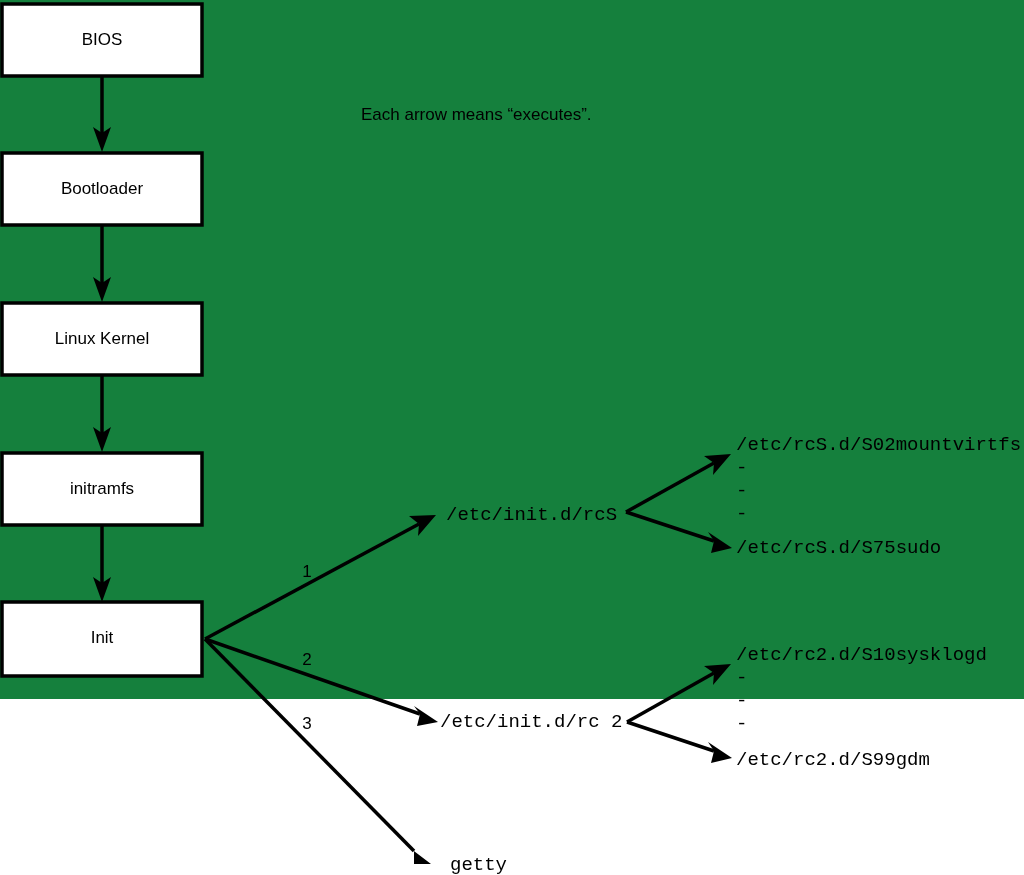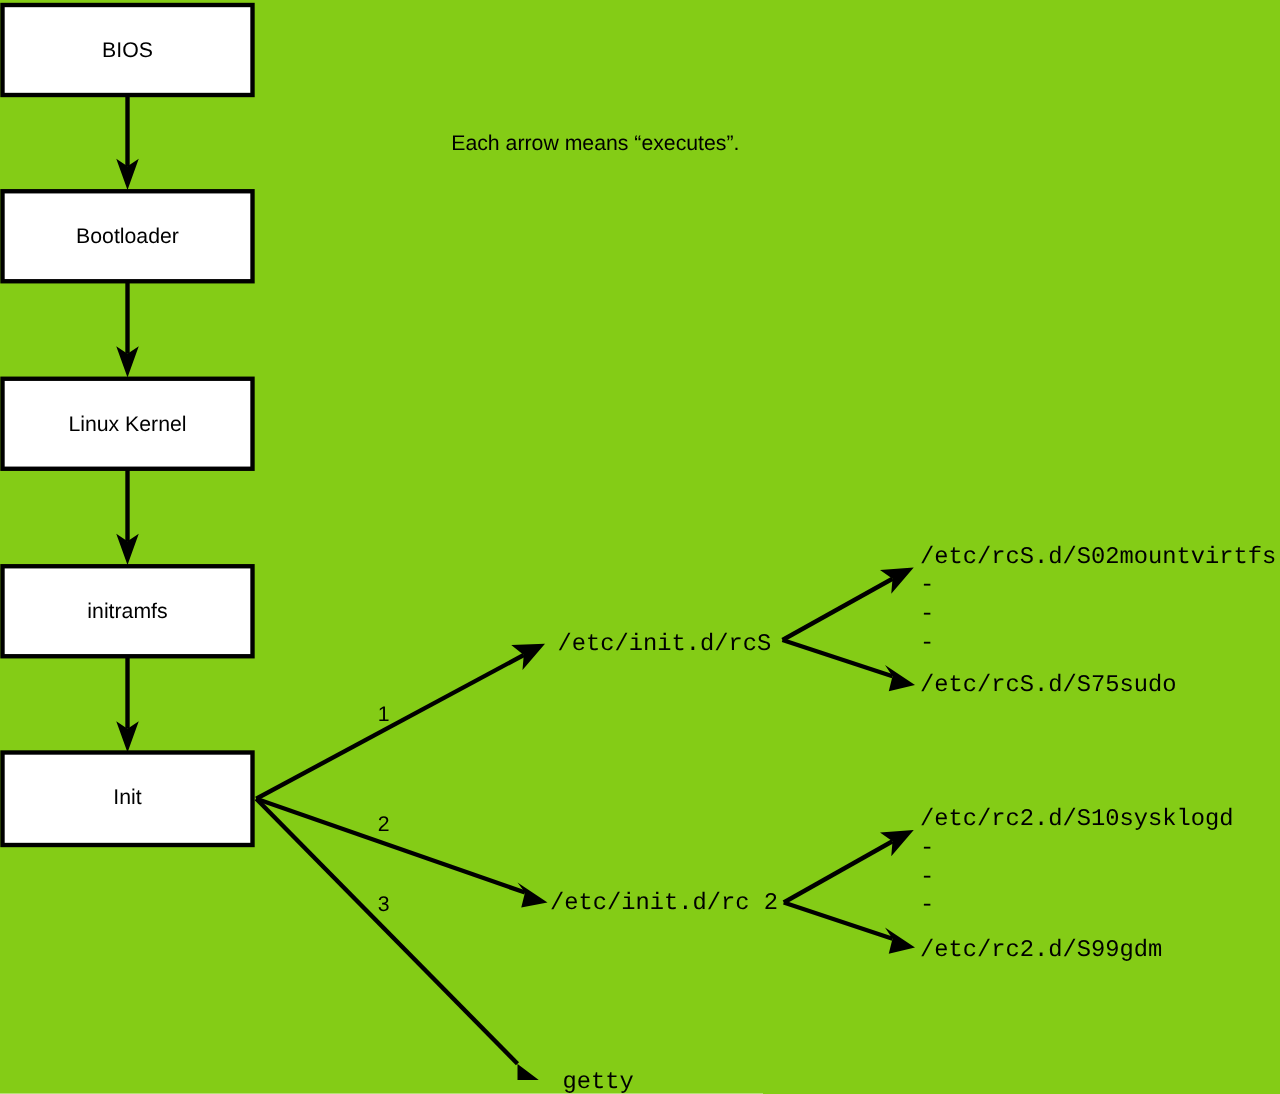--- a/index.html
+++ b/index.html
@@ -10,22 +10,22 @@
   }
   body {
     width: 1024px;
     height: 875px;
     overflow: hidden;
     font-family: "Liberation Sans", sans-serif;
   }
   #diagram-root {
     position: relative;
     width: 1024px;
-    height: 875px;
-    background: #84cc16;
+    height: 699px;
+    background: #15803d;
     text-align: right;
   }
   #diagram-svg {
     position: absolute;
     left: 0;
     top: 0;
     width: 1024px;
     height: 875px;
   }
   .box-label {

